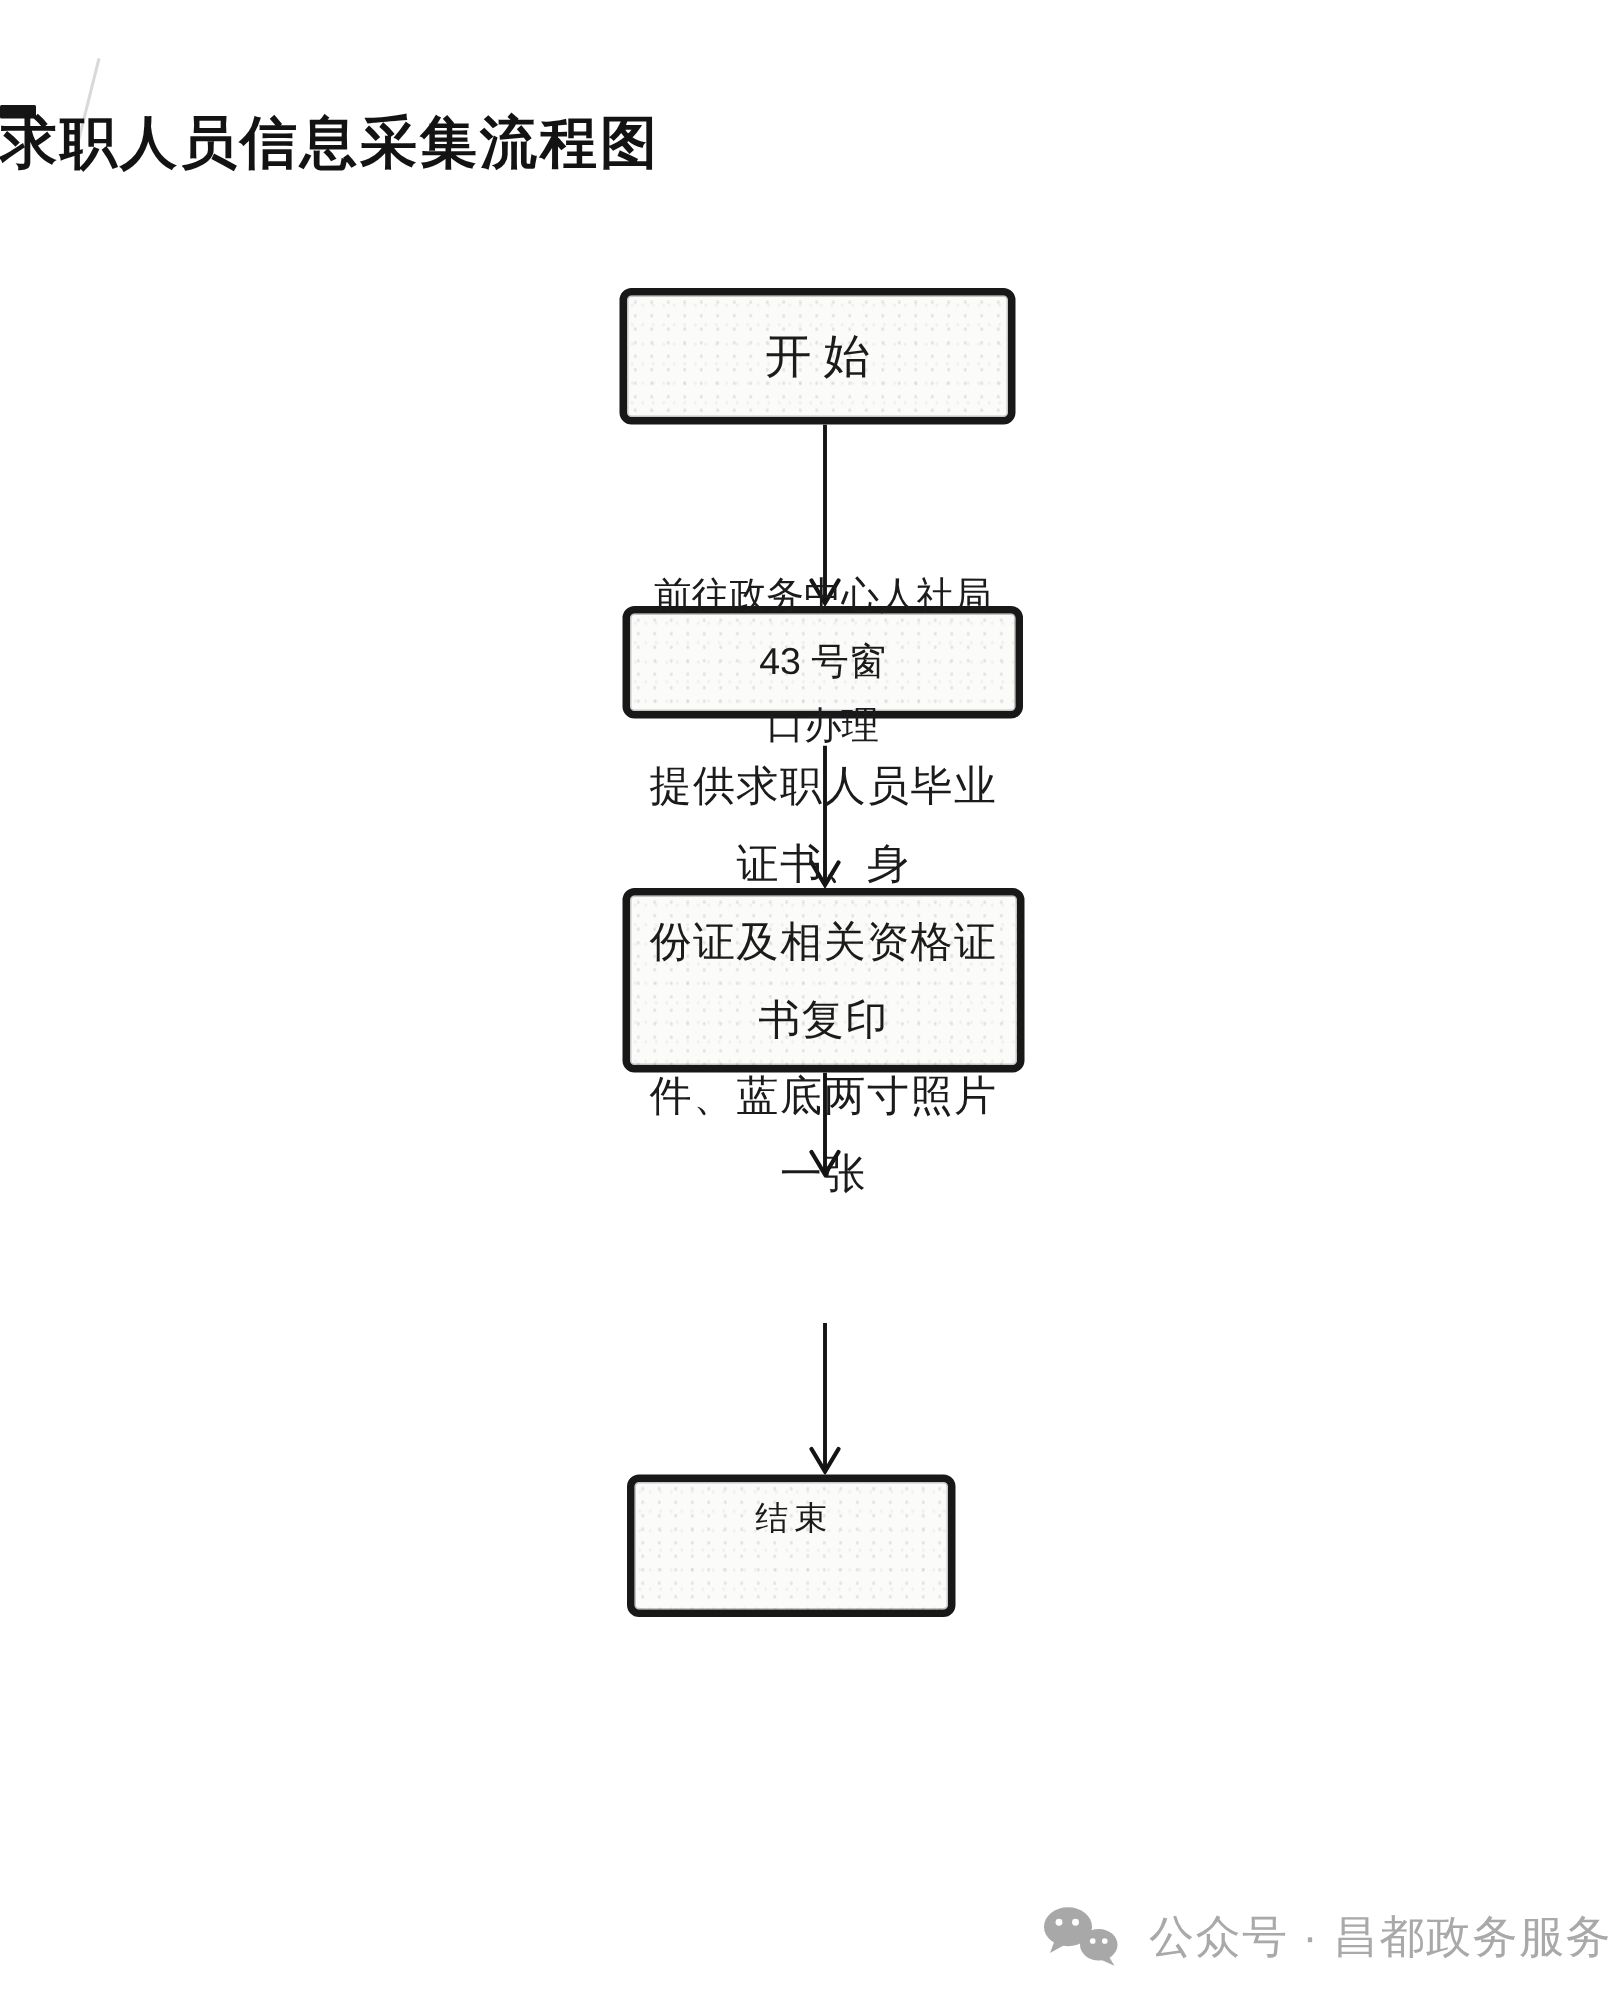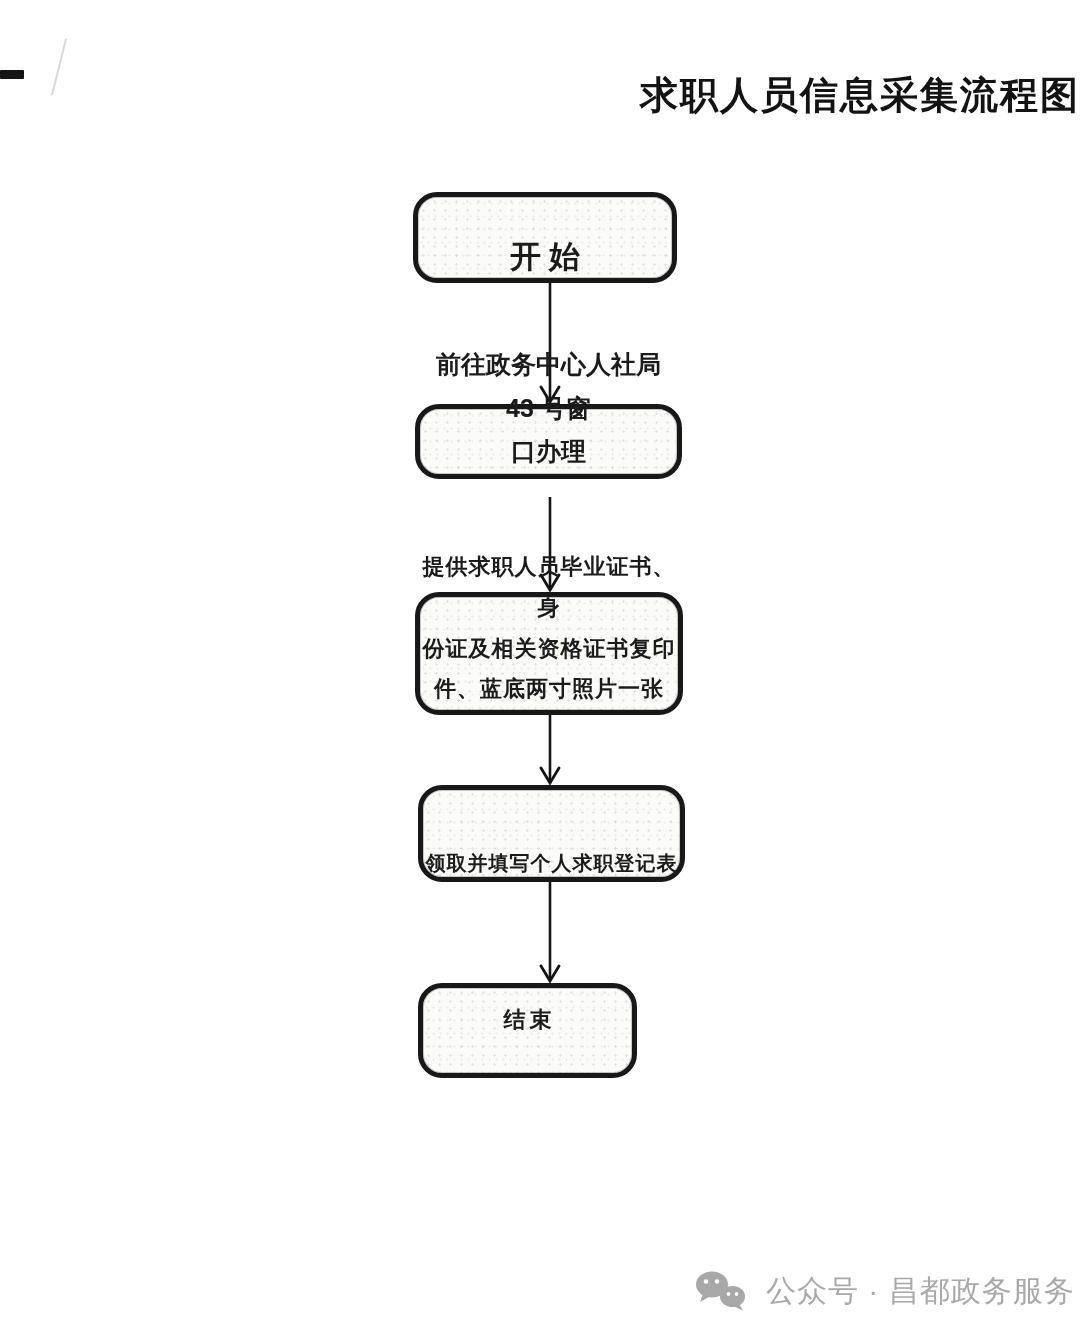--- a/index.html
+++ b/index.html
@@ -30,49 +30,49 @@
     width: 2px; height: 58px;
     background: #d9d9d9;
     transform: rotate(14deg);
   }
 
   .title {
     position: absolute;
     left: 0; top: 70px;
     width: 100%;
     margin: 0;
-    text-align: right;
+    text-align: left;
     font-size: 38px;
     font-weight: 700;
     letter-spacing: 2px;
     color: #131313;
   }
 
   .node {
     position: absolute;
     box-sizing: border-box;
     border: 5px solid #181818;
-    border-radius: 24px;
+    border-radius: 8px;
     background-color: #fbfbf9;
     background-image:
       radial-gradient(circle, rgba(110,110,110,0.16) 1px, transparent 1.3px),
       radial-gradient(circle, rgba(140,140,140,0.10) 1px, transparent 1.2px);
     background-size: 11px 9px, 7px 13px;
     display: flex;
-    align-items: flex-end;
+    align-items: center;
     justify-content: center;
     text-align: center;
-    font-weight: 700;
+    font-weight: 400;
     color: #1b1b1b;
     white-space: pre-line;
     box-shadow: inset 0 0 0 1px rgba(40,40,40,0.25);
   }
   .box-start { left: 413px; top: 192px; width: 264px; height: 91px; font-size: 31px; letter-spacing: 8px; padding-left: 8px; }
   .box-step1 { left: 415px; top: 404px; width: 267px; height: 75px; font-size: 25px; line-height: 1.75; }
-  .box-step2 { left: 415px; top: 592px; width: 268px; height: 123px; font-size: 22px; line-height: 1.85; letter-spacing: 1px; }
+  .box-step2 { left: 415px; top: 592px; width: 268px; height: 123px; font-size: 28px; line-height: 1.85; letter-spacing: 1px; }
   .box-step3 { left: 418px; top: 785px; width: 267px; height: 97px; font-size: 20px; letter-spacing: 1px; }
   .box-end   { left: 418px; top: 983px; width: 219px; height: 95px; font-size: 22px; letter-spacing: 4px; padding-bottom: 38px; padding-left: 4px; }
 
   .arrow {
     position: absolute;
     left: 536px;
     width: 28px;
   }
   .arrow-1 { top: 283px; height: 121px; }
   .arrow-2 { top: 497px; height: 95px; }
@@ -127,23 +127,20 @@
     <span>提供求职人员毕业证书、身
 份证及相关资格证书复印
 件、蓝底两寸照片一张</span>
   </div>
 
   <svg class="arrow arrow-3" viewBox="0 0 28 70" xmlns="http://www.w3.org/2000/svg">
     <line x1="14" y1="0" x2="14" y2="66" stroke="#141414" stroke-width="2.6"></line>
     <polyline points="5,53 14,68 23,53" fill="none" stroke="#141414" stroke-width="2.8" stroke-linecap="round"></polyline>
   </svg>
 
-  <div class="node box-step3">
-    <span>领取并填写个人求职登记表</span>
-  </div>
 
   <svg class="arrow arrow-4" viewBox="0 0 28 101" xmlns="http://www.w3.org/2000/svg">
     <line x1="14" y1="0" x2="14" y2="97" stroke="#141414" stroke-width="2.6"></line>
     <polyline points="5,84 14,99 23,84" fill="none" stroke="#141414" stroke-width="2.8" stroke-linecap="round"></polyline>
   </svg>
 
   <div class="node box-end">
     <span>结束</span>
   </div>
 

